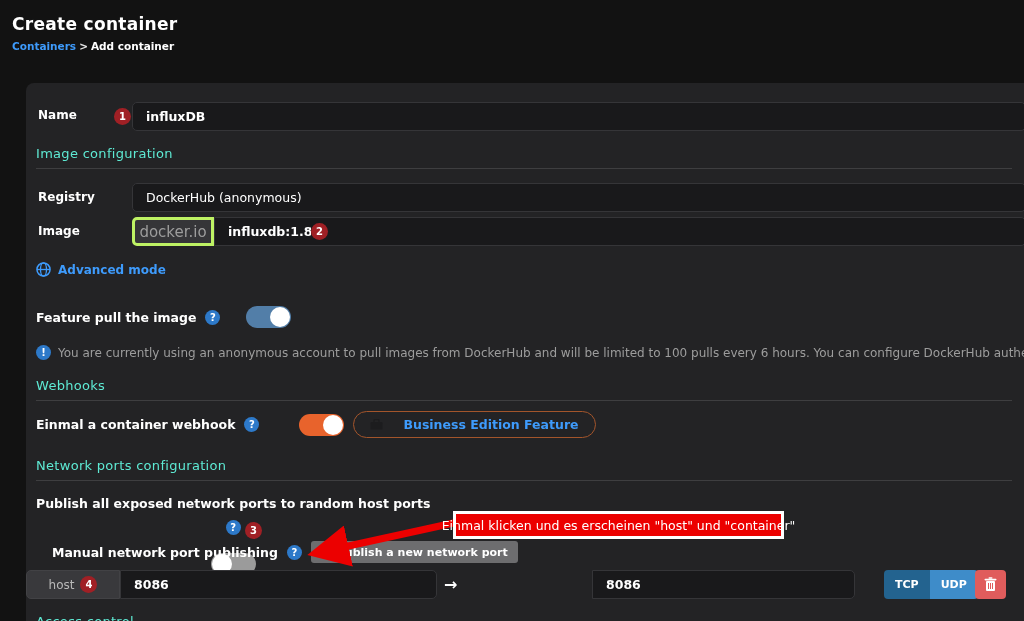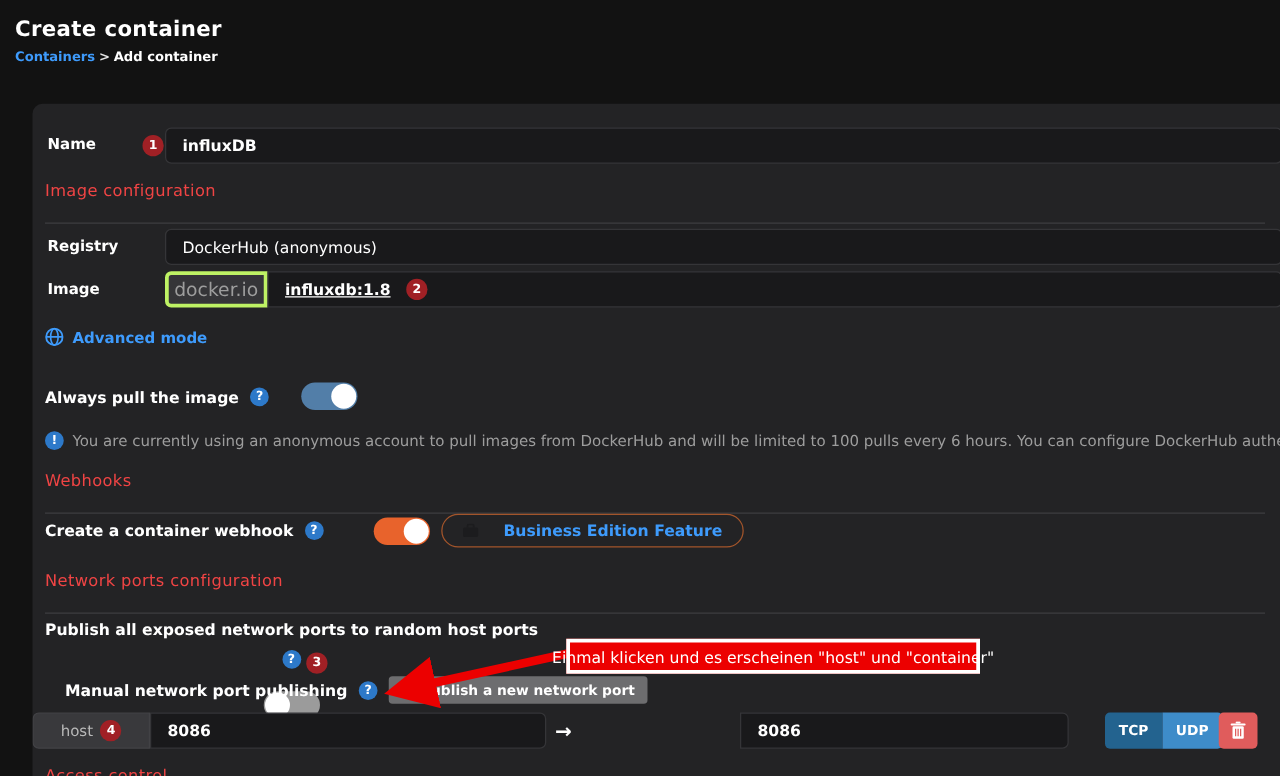--- a/index.html
+++ b/index.html
@@ -24,22 +24,22 @@
   .abs { position:absolute; }
   .label { font-size:12px; font-weight:bold; color:#fff; }
   .row-label { left:12px; width:92px; }
   .field {
     background:#19191b; border:1px solid #353538; border-radius:5px;
     color:#fff; font-size:12.5px; display:flex; align-items:center;
   }
   .field input, .field .val { background:transparent; border:0; outline:0; color:#fff;
     font-family:inherit; font-size:12.5px; font-weight:bold; padding:0 0 0 13px; width:100%; }
   .field .val { font-weight:normal; }
-  .section { left:10px; right:12px; border-bottom:1px solid #3e3e40; padding-bottom:17px;
-    font-size:13px; color:#ef4444; letter-spacing:.3px; }
+  .section { left:10px; right:12px; border-bottom:1px solid #3e3e40; padding-bottom:7px;
+    font-size:13px; color:#5eead4; letter-spacing:.3px; }
   .badge {
     display:inline-flex; width:17px; height:17px; border-radius:50%;
     background:#a02025; color:#fff; font-size:10px; font-weight:bold;
     align-items:center; justify-content:center; flex:0 0 auto;
   }
   .help {
     display:inline-flex; width:15px; height:15px; border-radius:50%;
     background:#2d79c9; color:#fff; font-size:10px; font-weight:bold;
     align-items:center; justify-content:center; cursor:pointer; flex:0 0 auto;
   }
@@ -111,52 +111,52 @@
 
   <div class="abs label row-label" style="top:107px;">Registry</div>
   <div class="abs field" style="left:106px; top:100px; right:-2px; height:29px;">
     <span class="val">DockerHub (anonymous)</span>
   </div>
 
   <div class="abs label row-label" style="top:141px;">Image</div>
   <div class="abs" style="left:106px; top:134px; right:-2px; height:29px; display:flex;">
     <div class="prefix-box">docker.io</div>
     <div class="field" style="flex:1; border-radius:0 5px 5px 0;">
-      <input style="width: 110px; text-decoration: underline;" value="influxdb:1.8">
+      <input style="width: 96px;" value="influxdb:1.8">
       <span class="badge">2</span>
     </div>
   </div>
 
   <div class="abs flexrow" style="left:10px; top:179px; gap:7px;">
     <svg width="15" height="15" viewBox="0 0 16 16">
       <circle cx="8" cy="8" r="7" fill="none" stroke="#3e9bfc" stroke-width="1.6"></circle>
       <ellipse cx="8" cy="8" rx="3.2" ry="7" fill="none" stroke="#3e9bfc" stroke-width="1.4"></ellipse>
       <line x1="1" y1="8" x2="15" y2="8" stroke="#3e9bfc" stroke-width="1.4"></line>
     </svg>
     <span class="link">Advanced mode</span>
   </div>
 
   <div class="abs flexrow" style="left:10px; top:223px;">
-    <span class="label" style="font-size:12.5px;">Always pull the image</span>
+    <span class="label" style="font-size:12.5px;">Feature pull the image</span>
     <span class="help">?</span>
     <span style="width:8px;"></span>
     <div class="toggle t-blue on">
         <div class="knob"></div>
       </div>
   </div>
 
   <div class="abs info-row" style="left:10px; top:262px; right:-600px;">
     <span class="info-icon">!</span>
     <span><span>You are currently using an anonymous account to pull images from DockerHub and will be limited to 100 pulls every 6 hours. You can configure DockerHub authentication in the </span></span>
   </div>
 
   <div class="abs section" style="top:295px;">Webhooks</div>
 
   <div class="abs flexrow" style="left:10px; top:328px;">
-    <span class="label" style="font-size:12.5px;">Create a container webhook</span>
+    <span class="label" style="font-size:12.5px;">Einmal a container webhook</span>
     <span class="help">?</span>
     <span style="width:22px;"></span>
     <div class="toggle t-orange on">
         <div class="knob"></div>
       </div>
     <div class="be-pill">
       <svg width="13" height="11" viewBox="0 0 13 11">
         <rect x="0.5" y="3" width="12" height="7.5" rx="1.2" fill="#1c1c1e"></rect>
         <path d="M4 3 V1.5 a1 1 0 0 1 1-1 h3 a1 1 0 0 1 1 1 V3" fill="none" stroke="#1c1c1e" stroke-width="1.3"></path>
       </svg>

